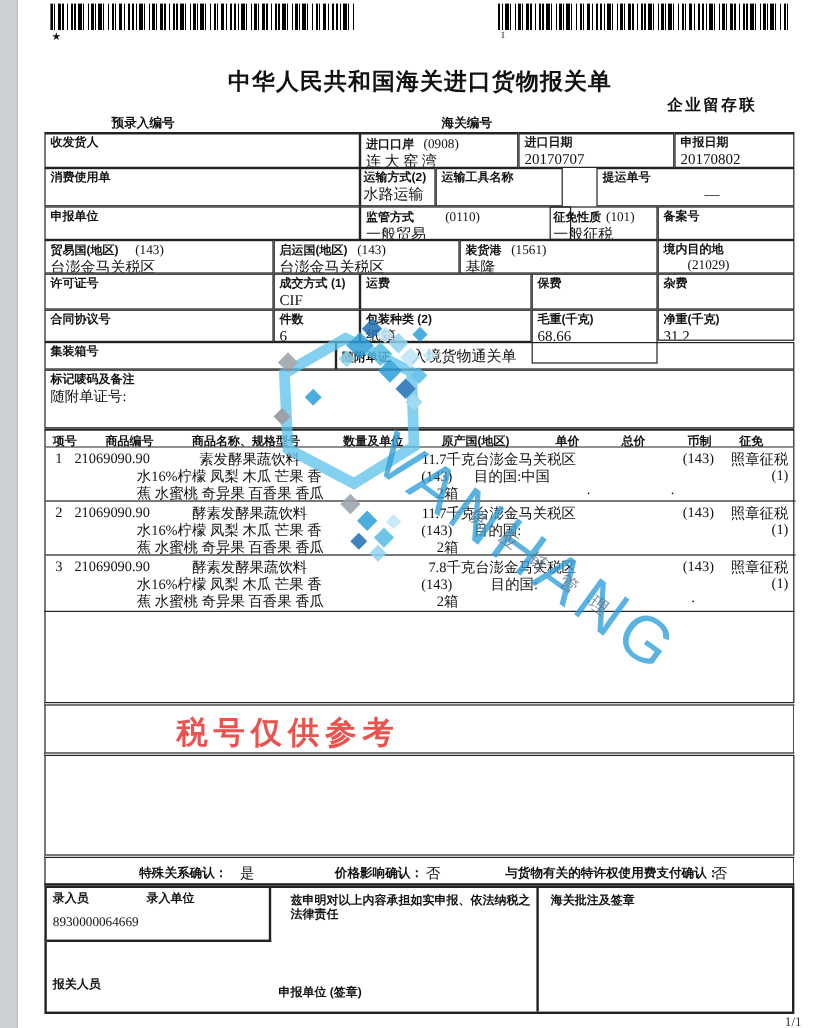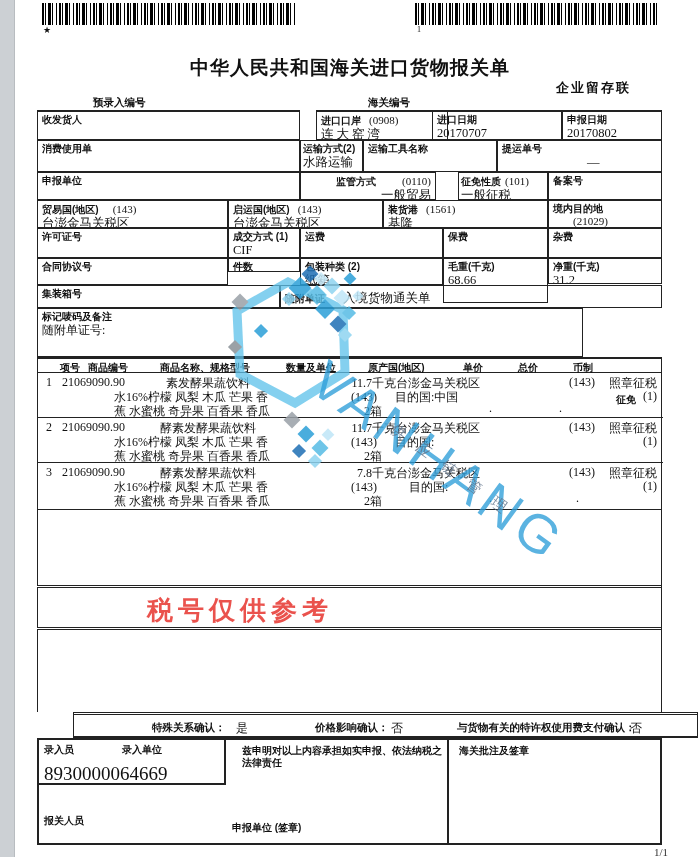--- a/index.html
+++ b/index.html
@@ -45,52 +45,52 @@
 <div class="abs" style="left:417px;top:25px;font-size:8px;">1</div>
 
 <div class="title">中华人民共和国海关进口货物报关单</div>
 <div class="copy">企业留存联</div>
 <div class="toplab" style="left:93px;">预录入编号</div>
 <div class="toplab" style="left:368px;">海关编号</div>
 
 <div class="cell" style="left:37px;top:110px;width:263px;height:30px;border-top-width:2px;">
   <div class="lab">收发货人</div>
 </div>
-<div class="cell" style="left:316px;top:110px;width:132px;height:30px;border-top-width:2px;">
+<div class="cell" style="left:300px;top:110px;width:132px;height:30px;border-top-width:2px;">
   <div class="lab"><span>进口口岸</span><span class="code">(0908)</span></div>
   <div class="val" style="letter-spacing:3px;">连大窑湾</div>
 </div>
 <div class="cell" style="left:432px;top:110px;width:130px;height:30px;border-top-width:2px;">
   <div class="lab">进口日期</div>
   <div class="val">20170707</div>
 </div>
 <div class="cell" style="left:562px;top:110px;width:100px;height:30px;border-top-width:2px;">
   <div class="lab">申报日期</div>
   <div class="val">20170802</div>
 </div>
 
 <div class="cell" style="left:37px;top:140px;width:263px;height:32px;">
   <div class="lab">消费使用单</div>
 </div>
 <div class="cell" style="left:300px;top:140px;width:63px;height:32px;padding:2px 2px;">
   <div class="lab">运输方式(2)</div>
   <div class="val">水路运输</div>
 </div>
-<div class="cell" style="left:363px;top:140px;width:134px;height:32px;">
+<div class="cell" style="left:363px;top:140px;width:106px;height:32px;">
   <div class="lab">运输工具名称</div>
 </div>
 <div class="cell" style="left:497px;top:140px;width:165px;height:32px;">
   <div class="lab">提运单号</div>
   <div class="val" style="margin-left:85px;">—</div>
 </div>
 
 <div class="cell" style="left:37px;top:172px;width:263px;height:28px;">
   <div class="lab">申报单位</div>
 </div>
-<div class="cell" style="left:300px;top:172px;width:136px;height:28px;text-align:right;">
+<div class="cell" style="left:300px;top:172px;width:176px;height:28px;">
   <div class="lab"><span>监管方式</span><span class="code" style="margin-left:26px;">(0110)</span></div>
   <div class="val">一般贸易</div>
 </div>
 <div class="cell" style="left:458px;top:172px;width:90px;height:28px;padding:2px 2px;">
   <div class="lab"><span>征免性质</span><span class="code" style="margin-left:4px;">(101)</span></div>
   <div class="val">一般征税</div>
 </div>
 <div class="cell" style="left:548px;top:172px;width:114px;height:28px;">
   <div class="lab">备案号</div>
 </div>
@@ -125,21 +125,21 @@
 <div class="cell" style="left:443px;top:228px;width:105px;height:30px;">
   <div class="lab">保费</div>
 </div>
 <div class="cell" style="left:548px;top:228px;width:114px;height:30px;">
   <div class="lab">杂费</div>
 </div>
 
 <div class="cell" style="left:37px;top:258px;width:191px;height:27px;">
   <div class="lab">合同协议号</div>
 </div>
-<div class="cell" style="left:228px;top:258px;width:72px;height:14px;">
+<div class="cell" style="left:228px;top:258px;width:72px;height:27px;">
   <div class="lab">件数</div>
   <div class="val">6</div>
 </div>
 <div class="cell" style="left:300px;top:258px;width:143px;height:27px;">
   <div class="lab">包装种类 (2)</div>
   <div class="val">纸箱</div>
 </div>
 <div class="cell" style="left:443px;top:258px;width:105px;height:45px;">
   <div class="lab">毛重(千克)</div>
   <div class="val">68.66</div>
@@ -150,35 +150,35 @@
 </div>
 
 <div class="cell" style="left:37px;top:285px;width:243px;height:23px;">
   <div class="lab">集装箱号</div>
 </div>
 <div class="cell" style="left:280px;top:285px;width:382px;height:23px;">
   <span class="lab">随附单证</span>
   <span class="val" style="margin-left:14px;">入境货物通关单</span>
 </div>
 
-<div class="cell" style="left:37px;top:308px;width:546px;height:49px;">
+<div class="cell" style="left:37px;top:308px;width:625px;height:49px;">
   <div class="lab">标记唛码及备注</div>
   <div class="val" style="font-size:12px;line-height:15px;">随附单证号:</div>
 </div>
 
 <div class="box" style="left:37px;top:357px;width:625px;height:16px;border-top:2px solid #222;border-bottom:1px solid #222;">
-  <span class="hdr" style="left:6px;top:2px;margin-left:16px;">项号</span>
+  <span class="hdr" style="left:6px;top:2px;">项号</span>
   <span class="hdr" style="left:50px;top:2px;">商品编号</span>
   <span class="hdr" style="left:122px;top:2px;">商品名称、规格型号</span>
   <span class="hdr" style="left:248px;top:2px;">数量及单位</span>
   <span class="hdr" style="left:330px;top:2px;">原产国(地区)</span>
   <span class="hdr" style="left:425px;top:2px;">单价</span>
   <span class="hdr" style="left:480px;top:2px;">总价</span>
   <span class="hdr" style="left:535px;top:2px;">币制</span>
-  <span class="hdr" style="left:578px;top:2px;margin-top:32px;">征免</span>
+  <span class="hdr" style="left:578px;top:2px;">征免</span>
 </div>
 
 <div class="box" style="left:37px;top:373px;width:625px;height:137px;border-bottom:1px solid #222;">
 
   <div class="abs" style="left:0;top:0;width:625px;height:45px;border-bottom:1px solid #222;box-sizing:border-box;">
     <span class="it" style="left:8px;top:2px;">1</span>
     <span class="it" style="left:24px;top:2px;">21069090.90</span>
     <span class="it" style="left:70px;top:2px;width:200px;text-align:center;">素发酵果蔬饮料</span>
     <span class="it" style="left:76px;top:16px;">水16%柠檬 凤梨 木瓜 芒果 香</span>
     <span class="it" style="left:76px;top:30px;">蕉 水蜜桃 奇异果 百香果 香瓜</span>
@@ -222,34 +222,34 @@
     <span class="it" style="left:598px;top:16px;width:28px;text-align:center;">(1)</span>
   </div>
 </div>
 
 <div class="box" style="left:37px;top:510px;width:625px;height:75px;"></div>
 <div class="box" style="left:37px;top:585px;width:625px;height:45px;border-top:3px double #222;border-bottom:3px double #222;">
   <div class="stamp" style="left:109px;top:5px;position:absolute;">税号仅供参考</div>
 </div>
 <div class="box" style="left:37px;top:630px;width:625px;height:82px;"></div>
 
-<div class="confbox" style="left:37px;top:712px;width:625px;height:26px;border:1px solid #222;border-top:3px double #222;border-bottom:2px solid #222;margin-left:36px;">
+<div class="confbox" style="left:37px;top:712px;width:625px;height:26px;border:1px solid #222;border-top:3px double #222;border-bottom:2px solid #222;">
   <span class="conf-l" style="left:78px;top:6px;">特殊关系确认：</span>
   <span class="conf-v" style="left:162px;top:5px;">是</span>
   <span class="conf-l" style="left:241px;top:6px;">价格影响确认：</span>
   <span class="conf-v" style="left:317px;top:5px;">否</span>
   <span class="conf-l" style="left:383px;top:6px;">与货物有关的特许权使用费支付确认：</span>
   <span class="conf-v" style="left:556px;top:5px;">否</span>
 </div>
 
 <div class="confbox" style="left:37px;top:738px;width:625px;height:107px;border:2px solid #222;">
   <div class="abs" style="left:0;top:0;width:187px;height:45px;border-right:2px solid #222;border-bottom:2px solid #222;box-sizing:border-box;">
     <span class="slab" style="position:absolute;left:5px;top:4px;">录入员</span>
     <span class="slab" style="position:absolute;left:83px;top:4px;">录入单位</span>
-    <span class="abs" style="left:5px;top:23px;font-size:19px;">8930000064669</span>
+    <span class="abs" style="left:5px;top:23px;font-size:11px;">8930000064669</span>
   </div>
   <span class="slab" style="position:absolute;left:5px;top:75px;">报关人员</span>
   <div class="abs" style="left:203px;top:5px;width:205px;">
     <div class="slab">兹申明对以上内容承担如实申报、依法纳税之</div>
     <div class="slab">法律责任</div>
   </div>
   <span class="slab" style="position:absolute;left:193px;top:82px;">申报单位 (签章)</span>
   <div class="abs" style="left:408px;top:0;width:2px;height:103px;background:#222;"></div>
   <span class="slab" style="position:absolute;left:420px;top:5px;">海关批注及签章</span>
 </div>

